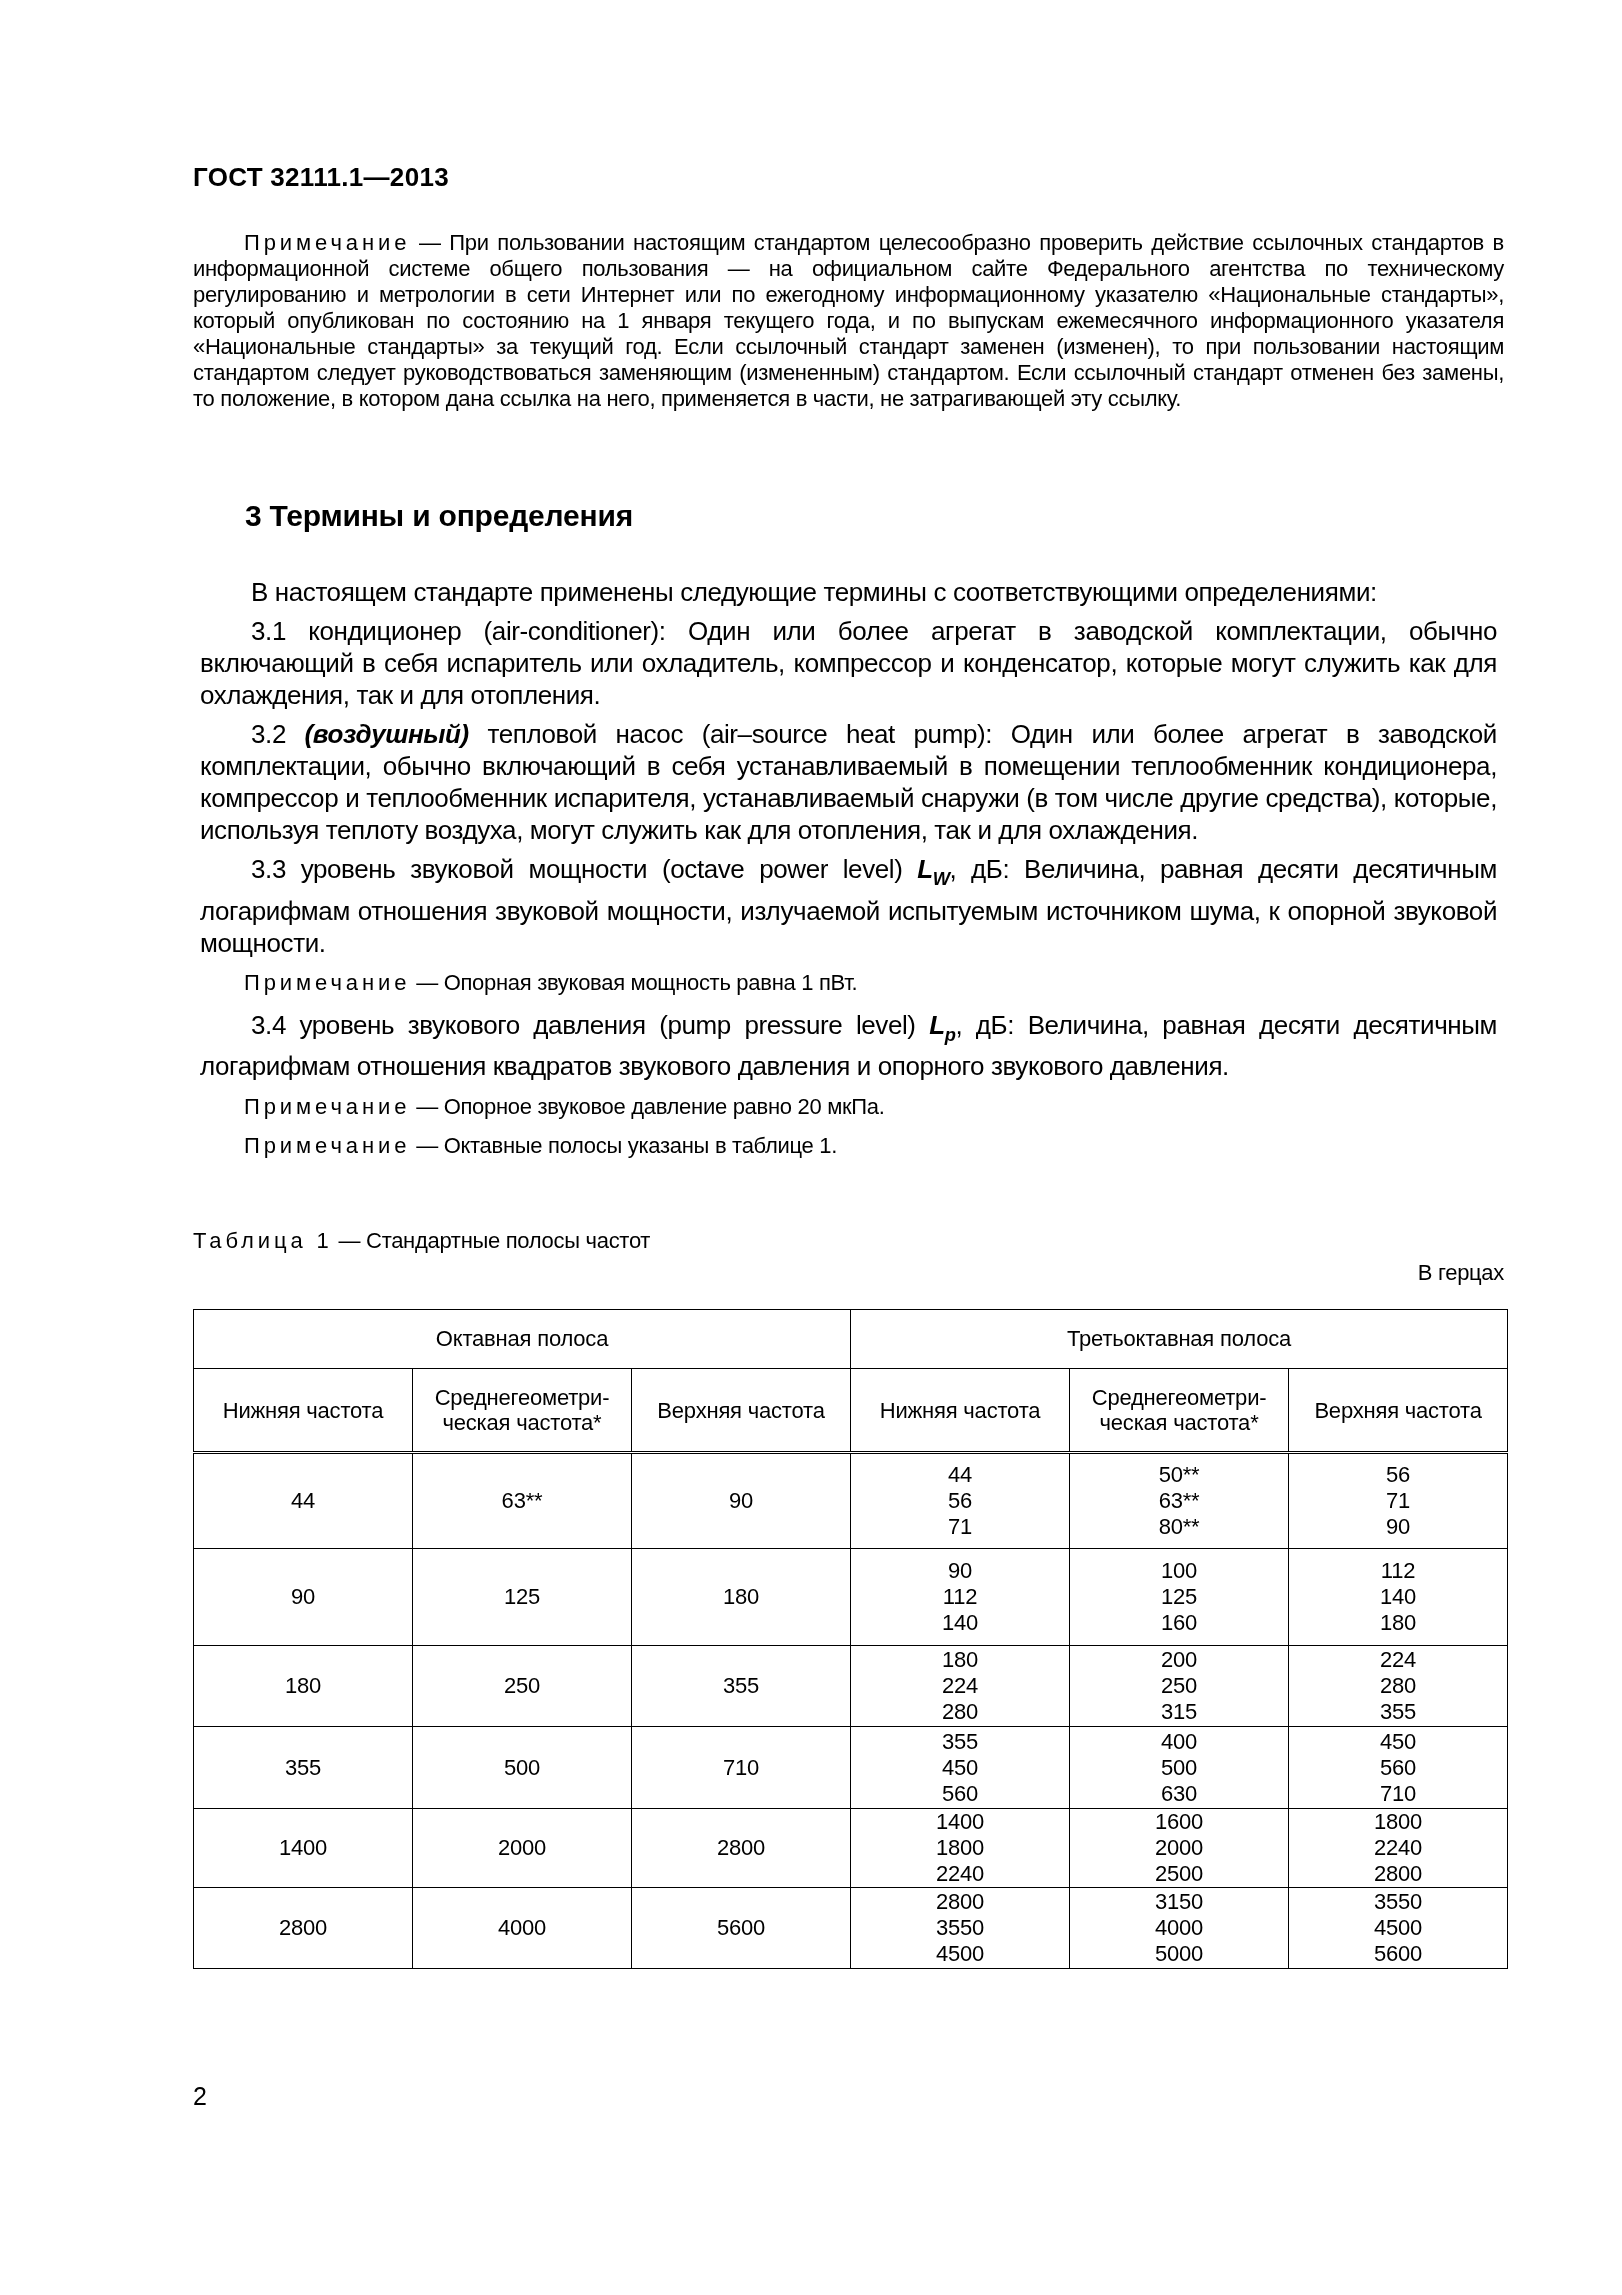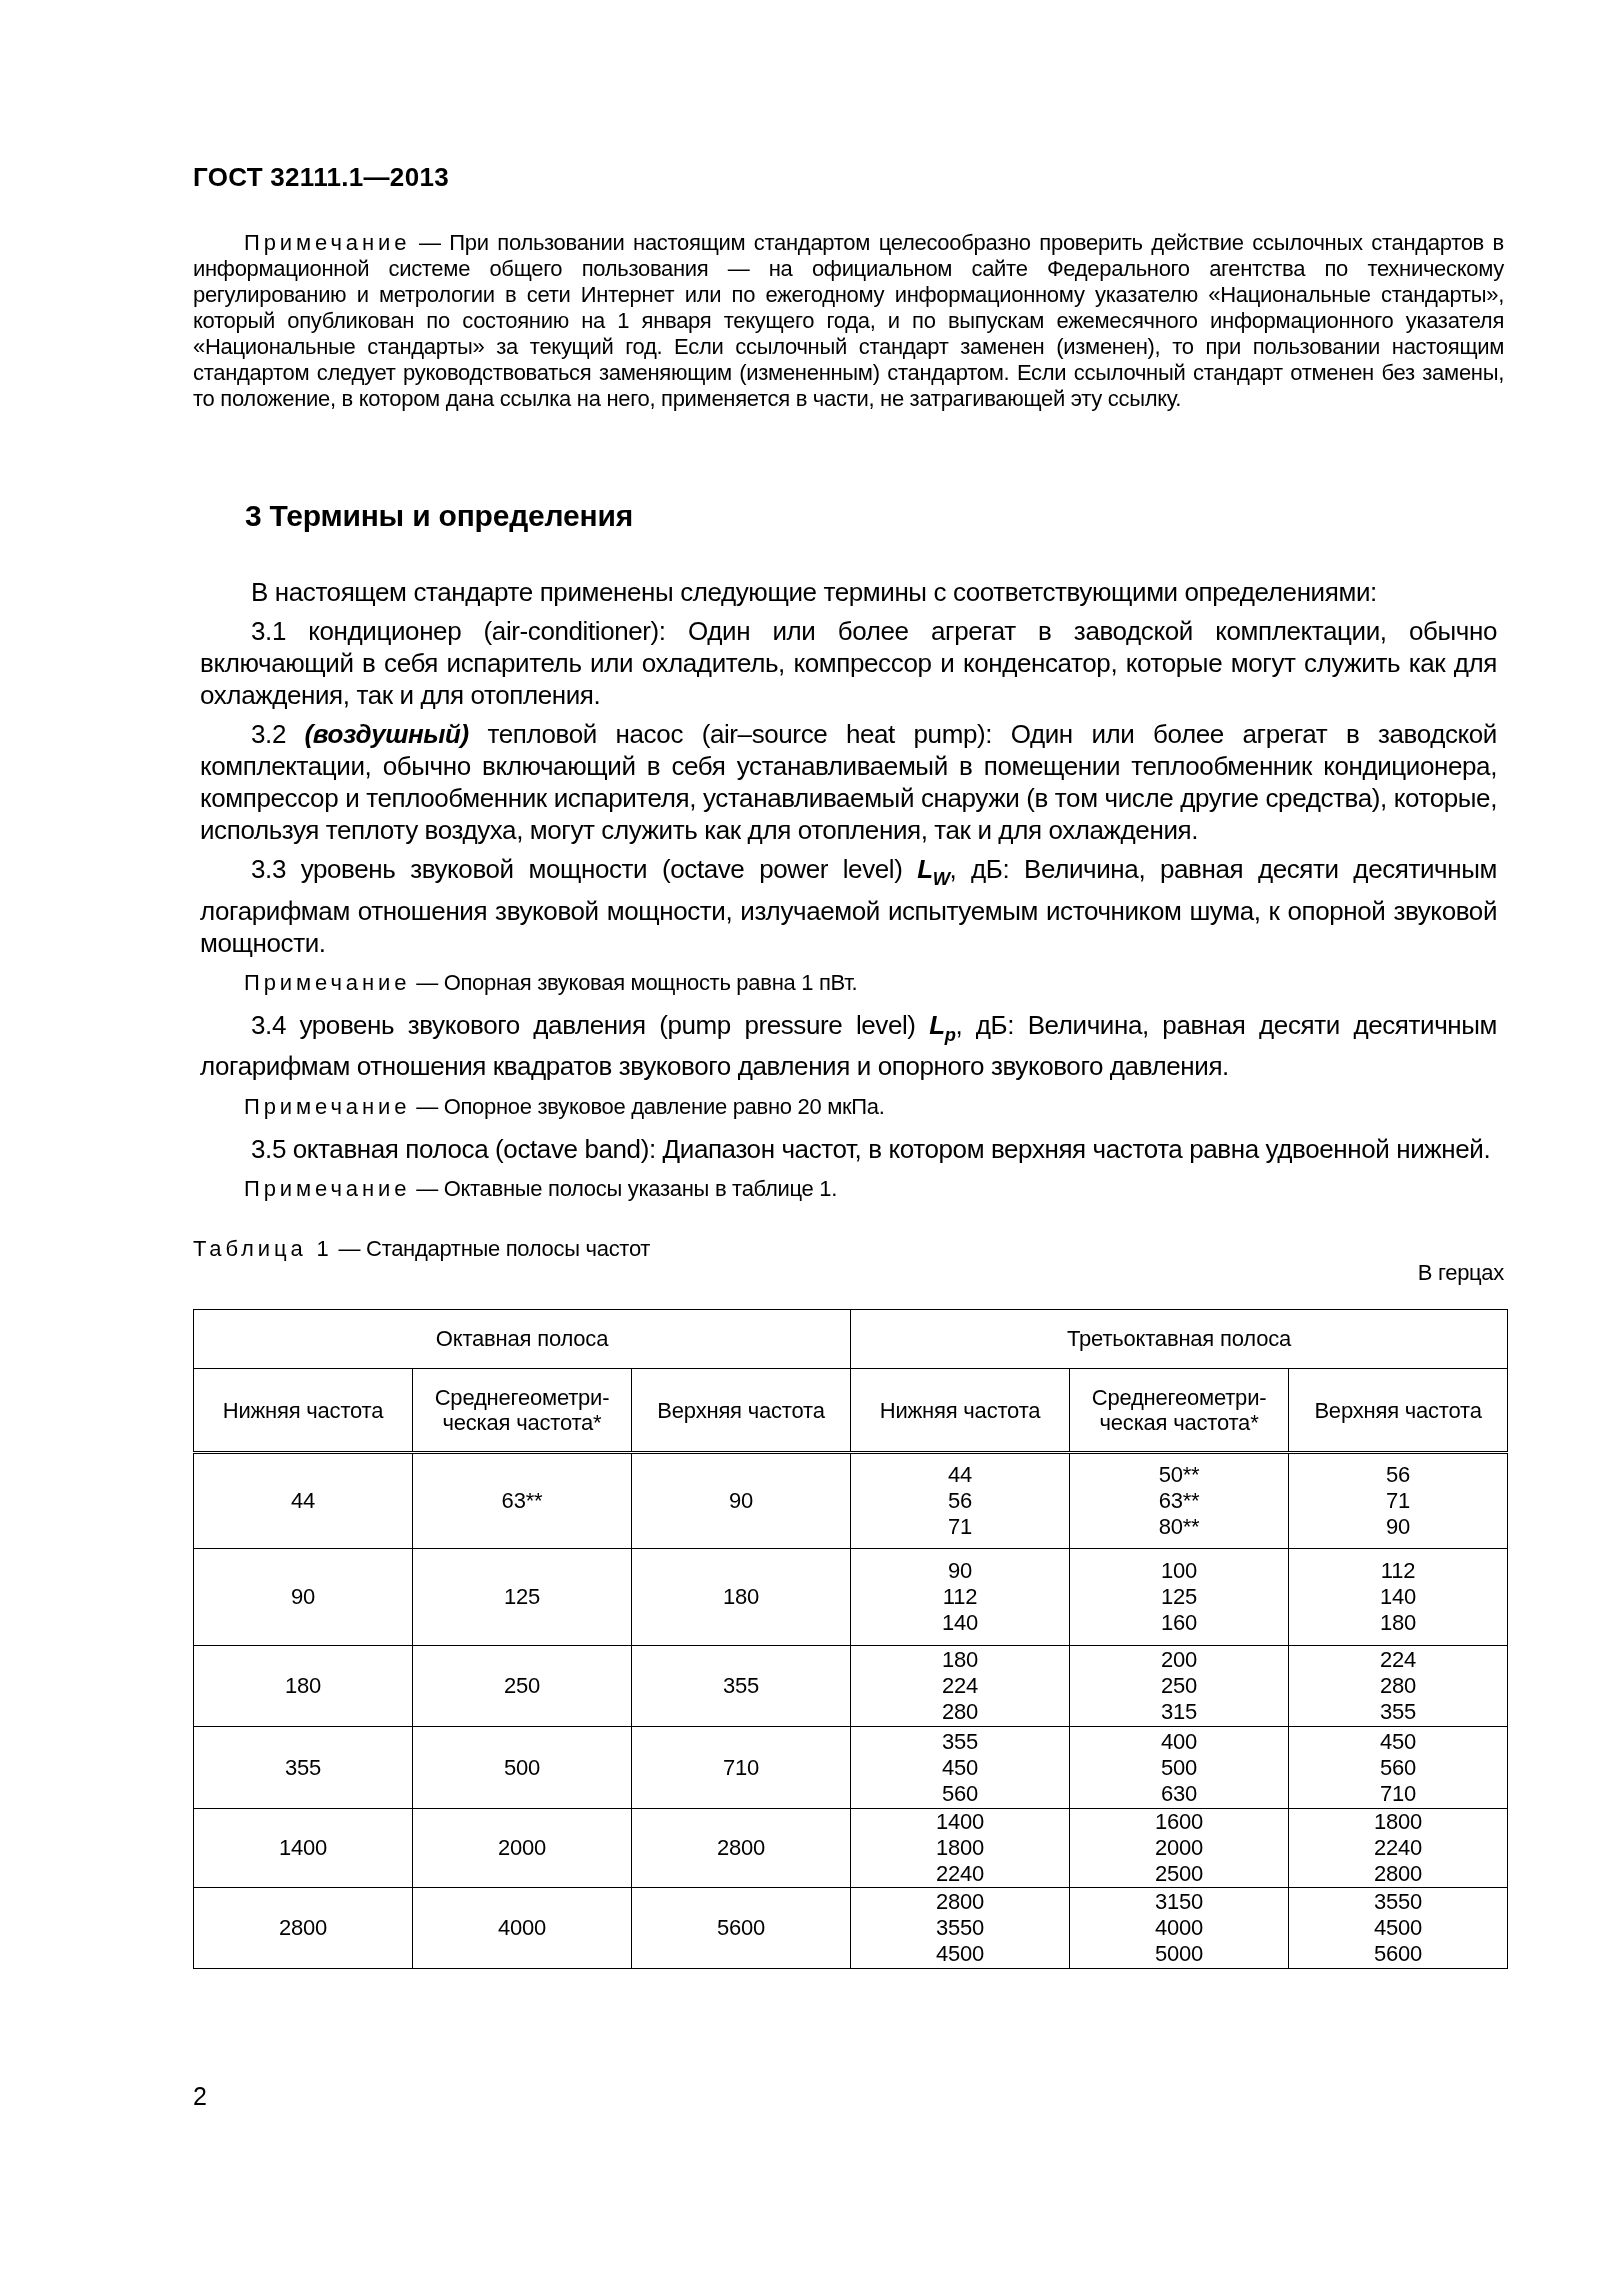--- a/index.html
+++ b/index.html
@@ -18,21 +18,21 @@
   .body-block { top: 569px; font-size: 26px; line-height: 32px; text-align: justify;
                 letter-spacing: -0.4px; }
   .body-block p { margin: 7px; }
   .body-block p.term { text-indent: 51px; }
   .body-block p.intro { text-indent: 51px; }
   .body-block p.note { font-size: 22px; text-indent: 51px; line-height: 25.5px; margin: 11.8px 0 13px 0;
                        letter-spacing: -0.3px; }
   .sub { font-size: 18.3px; vertical-align: -6.5px; font-style: italic; font-weight: bold; }
   .bi { font-weight: bold; font-style: italic; }
   .b { font-weight: normal; }
-  .table-caption { position: absolute; left: 193px; top: 1228px; font-size: 22px; letter-spacing: -0.3px; margin-top: 8px; }
+  .table-caption { position: absolute; left: 193px; top: 1228px; font-size: 22px; letter-spacing: -0.3px; }
   .units { position: absolute; right: 119px; top: 1260px; font-size: 22px; letter-spacing: -0.3px; }
   table.freq { position: absolute; left: 193px; top: 1309px; width: 1311px; border-collapse: collapse;
                font-size: 22px; letter-spacing: -0.2px; table-layout: fixed; }
   table.freq td, table.freq th { border-left: 0.9px solid #000; border-right: 0.9px solid #000;
             text-align: center; vertical-align: middle; padding: 0; font-weight: normal; }
   table.freq tr.h1 th { height: 58px; border-top: 1.6px solid #000; border-bottom: 1.3px solid #000; }
   table.freq tr.h2 th { height: 82px; line-height: 25px; border-bottom: 3.9px double #000; }
   table.freq tr.h1 th.grp-left { border-right: 1.6px solid #000; }
   table.freq th.mid, table.freq td.mid { border-right: 1.6px solid #000; }
   table.freq td { border-bottom: 1.6px solid #000; }
@@ -59,21 +59,20 @@
     <p class="term"><span>3.1  </span><span class="b">кондиционер</span><span> (air-conditioner):  </span><span>Один или более агрегат в заводской комплектации, обычно включающий в себя испаритель или охладитель, компрессор и конденсатор, которые могут служить как для охлаждения, так и для отопления.</span></p>
 
     <p class="term"><span>3.2  </span><span class="bi">(воздушный)</span><span class="b"> тепловой насос</span><span> (air–source heat pump):  </span><span>Один или более агрегат в заводской комплектации, обычно включающий в себя устанавливаемый в помещении теплообменник кондиционера, компрессор и теплообменник испарителя, устанавливаемый снаружи (в том числе другие средства), которые, используя теплоту воздуха, могут служить как для отопления, так и для охлаждения.</span></p>
 
     <p class="term"><span>3.3  </span><span class="b">уровень звуковой мощности</span><span> (octave power level) </span><span class="bi">L</span><span class="sub">W</span><span class="b">, дБ:</span><span>  Величина, равная десяти десятичным логарифмам отношения звуковой мощности, излучаемой испытуемым источником шума, к опорной звуковой мощности.</span></p>
     <p class="note"><span class="spaced">Примечание</span><span> — </span><span>Опорная звуковая мощность равна 1 пВт.</span></p>
 
     <p class="term"><span>3.4  </span><span class="b">уровень звукового давления</span><span> (pump pressure level) </span><span class="bi">L</span><span class="sub">p</span><span class="b">, дБ:</span><span>  Величина, равная десяти десятичным логарифмам отношения квадратов звукового давления и опорного звукового давления.</span></p>
     <p class="note"><span class="spaced">Примечание</span><span> — </span><span>Опорное звуковое давление равно 20 мкПа.</span></p>
 
-    <p class="term"><span>3.5  </span><span class="b">октавная полоса</span><span> (octave band):  </span><span>Диапазон частот, в котором верхняя частота равна удвоенной нижней.</span></p>
     <p class="note"><span class="spaced">Примечание</span><span> — </span><span>Октавные полосы указаны в таблице 1.</span></p>
   </div>
 
   <div class="table-caption"><span class="spaced">Таблица 1</span><span> — </span><span>Стандартные полосы частот</span></div>
   <div class="units">В герцах</div>
 
   <table class="freq">
     <colgroup>
         <col style="width:219px">
         <col style="width:219px">

